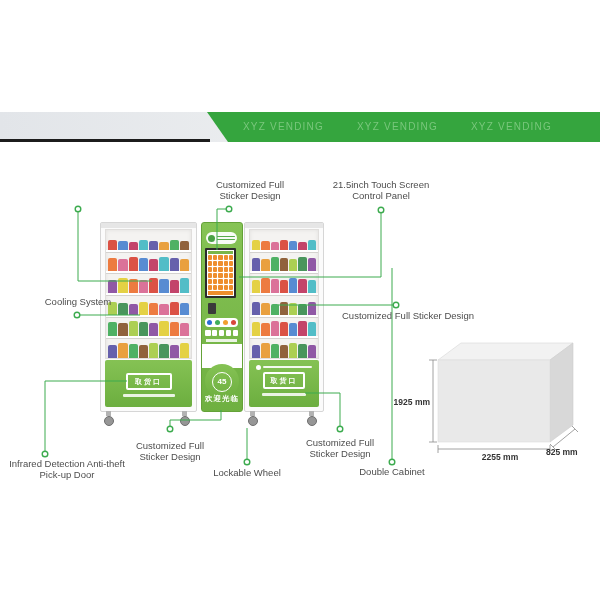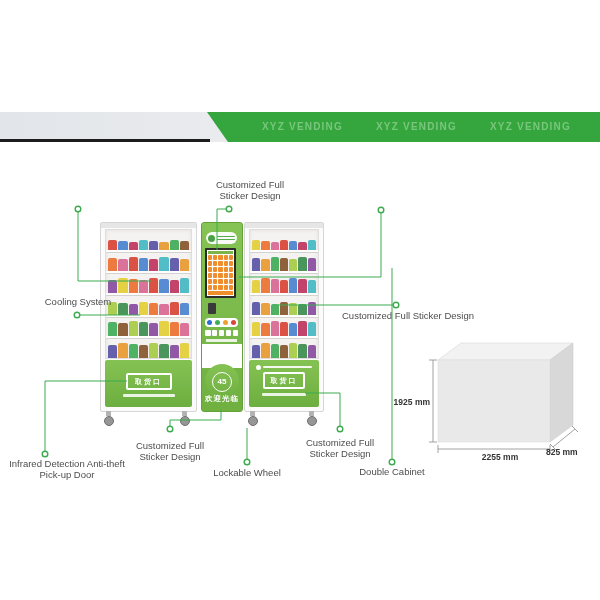--- a/index.html
+++ b/index.html
@@ -5,21 +5,21 @@
   html,body{margin:0;padding:0;background:#fff;}
   #stage{position:relative;width:600px;height:600px;background:#fff;overflow:hidden;
          font-family:"Liberation Sans",sans-serif;}
   
   .band{position:absolute;left:0;top:112px;width:600px;height:30px;
         background:linear-gradient(90deg,#e2e5e9 0%,#ebedef 45%,#f8f5f0 100%);}
   .title{position:absolute;left:14px;top:5px;font-size:15px;font-weight:bold;color:#3a3a3a;letter-spacing:.3px;}
   .title-underline{position:absolute;left:0;top:27px;width:210px;height:3px;background:#1c1c1c;}
   .ribbon{position:absolute;left:190px;top:0;width:410px;height:30px;background:var(--ribbon,#35a53e);
           clip-path:polygon(17px 0,100% 0,100% 100%,38px 100%);}
-  .ribbon span{position:absolute;top:9px;width:100px;text-align:right;font-size:10px;font-weight:bold;
+  .ribbon span{position:absolute;top:9px;width:100px;text-align:left;font-size:10px;font-weight:normal;
                letter-spacing:1.2px;color:#79c77c;}
   .ribbon span:nth-of-type(1){left:53px;} .ribbon span:nth-of-type(2){left:167px;} .ribbon span:nth-of-type(3){left:281px;}
   
   .machine{position:absolute;background:#fbfbfb;border:1px solid #d6d6d6;border-radius:2px;}
   #machine-left{left:100px;top:222px;width:95px;height:188px;}
   #machine-right{left:244px;top:222px;width:78px;height:188px;}
   .top-cap{position:absolute;left:0;top:0;width:100%;height:5px;background:#e6e6e6;}
   .glass{position:absolute;left:4px;top:6px;background:#f4f3f1;border:1px solid #e0dedc;
          display:flex;flex-direction:column;box-shadow:inset 0 0 4px rgba(0,0,0,.08);}
   #machine-left .glass{width:85px;height:128px;}
@@ -352,20 +352,22 @@
     </g>
     <g>
       <path class="dim" d="M433,360 V442 M429,360 H437 M429,442 H437"></path>
       <path class="dim" d="M438,449 H550 M438,445 V453 M550,445 V453"></path>
       <path class="dim" d="M553,447 L575,429 M550,444 L556,450 M572,426 L578,432"></path>
     </g>
   </svg>
 
   <div class="callout" style="left:203px;top:179px;width:94px">Customized Full
 Sticker Design</div>
+  <div class="callout" style="left:328px;top:179px;width:106px">21.5inch Touch Screen
+Control Panel</div>
   <div class="callout" style="left:26px;top:296px;width:104px">Cooling System</div>
   <div class="callout" style="left:342px;top:310px;width:132px">Customized Full Sticker Design</div>
   <div class="callout" style="left:4px;top:458px;width:126px">Infrared Detection Anti-theft
 Pick-up Door</div>
   <div class="callout" style="left:123px;top:440px;width:94px">Customized Full
 Sticker Design</div>
   <div class="callout" style="left:209px;top:467px;width:76px">Lockable Wheel</div>
   <div class="callout" style="left:294px;top:437px;width:92px">Customized Full
 Sticker Design</div>
   <div class="callout" style="left:352px;top:466px;width:80px">Double Cabinet</div>

